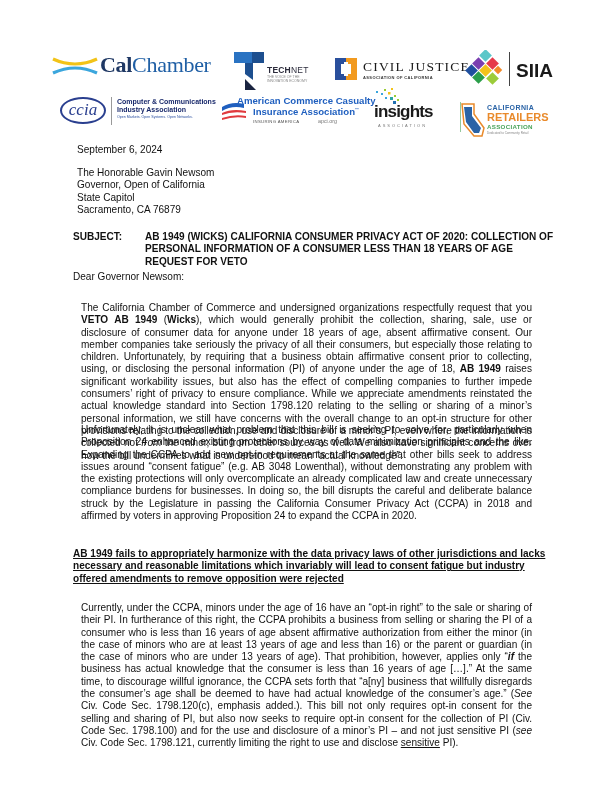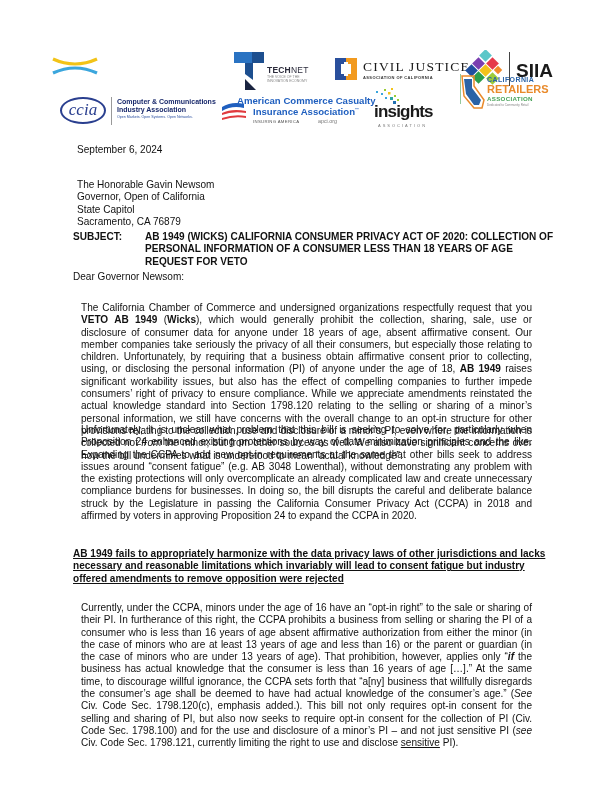--- a/index.html
+++ b/index.html
@@ -55,20 +55,21 @@
   u { text-decoration: underline; }
 </style>
 </head>
 <body>
 
 <div class="logo" style="left:52px; top:52px; width:170px; height:28px;">
   <svg width="46" height="22" viewBox="0 0 46 22" style="position:absolute; left:0; top:3px;">
     <path d="M1 4 Q23 14 45 4" stroke="#f2c318" stroke-width="3.2" fill="none"></path>
     <path d="M1 18 Q23 8 45 18" stroke="#3ba6dd" stroke-width="3.2" fill="none"></path>
   </svg>
+  <div class="calchamber-text"><span>Cal</span><span class="light">Chamber</span></div>
 </div>
 
 <div class="logo" style="left:234px; top:52px; width:100px; height:42px;">
   <svg class="technet-mark" viewBox="0 0 30 40">
     <rect x="0" y="0" width="30" height="11" fill="#1d4f8f"></rect>
     <rect x="0" y="0" width="18" height="11" fill="#2a73c2"></rect>
     <polygon points="11,11 19,11 19,28 11,22" fill="#1d4f8f"></polygon>
     <polygon points="11,27 22,38 11,38" fill="#1a2440"></polygon>
   </svg>
   <div class="technet-text"><span>TECH</span><span class="lt">NET</span></div>
@@ -138,35 +139,35 @@
     <rect x="11" y="9" width="2" height="2" fill="#3aa6dd"></rect>
     <rect x="16" y="9" width="3" height="3" fill="#2aa6a0"></rect>
     <rect x="20" y="7" width="2" height="2" fill="#9acd32"></rect>
     <rect x="19" y="13" width="3" height="3" fill="#1f6fb0"></rect>
     <rect x="23" y="11" width="2" height="2" fill="#9acd32"></rect>
   </svg>
   <div class="ins-text">insights</div>
   <div class="ins-sub">ASSOCIATION</div>
 </div>
 
-<div class="logo" style="left:460px; top:74px; width:100px; height:38px;">
+<div class="logo" style="left:460px; top:102px; width:100px; height:38px;">
   <svg width="26" height="36" viewBox="0 0 26 36" style="position:absolute; left:0; top:0;">
     <path d="M2 2 L14 2 L14 12 L24 26 L22 34 L14 34 L4 22 Z" fill="none" stroke="#e98a2b" stroke-width="1.5"></path>
     <path d="M4 5 L12 5 L12 14 L21 26 L19 31 L14 31 L6 20 Z" fill="#2a63a6"></path>
     <path d="M0 0 L0 30" stroke="#4aa35a" stroke-width="1.2"></path>
   </svg>
   <div class="cra-t1">CALIFORNIA</div>
   <div class="cra-t2">RETAILERS</div>
   <div class="cra-t3">ASSOCIATION</div>
   <div class="cra-t4">Dedicated to Community Retail</div>
 </div>
 
 <div class="txt date" style="top:144px;">September 6, 2024</div>
 
-<div class="txt addr" style="top:167px;margin-top:12px;">
+<div class="txt addr" style="top:167px;">
   <div>The Honorable Gavin Newsom</div>
   <div>Governor, Open of California</div>
   <div>State Capitol</div>
   <div>Sacramento, CA 76879</div>
 </div>
 
 <div class="txt subject-label">SUBJECT:</div>
 <div class="txt subject-body">AB 1949 (WICKS) CALIFORNIA CONSUMER PRIVACY ACT OF 2020: COLLECTION OF PERSONAL INFORMATION OF A CONSUMER LESS THAN 18 YEARS OF AGE REQUEST FOR VETO</div>
 
 <div class="txt" style="left:73px; top:271px;">Dear Governor Newsom:</div>

